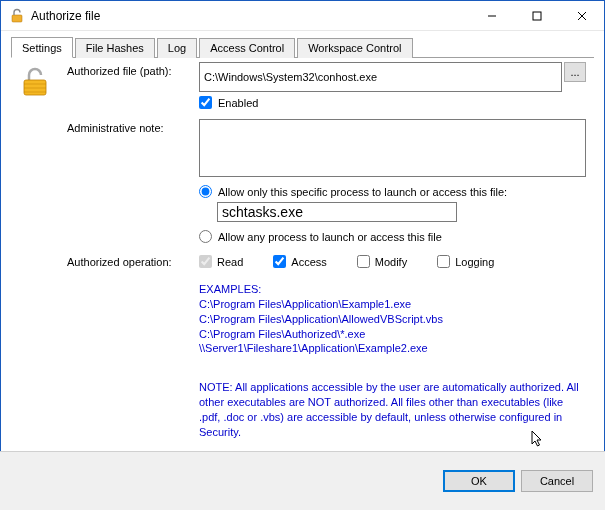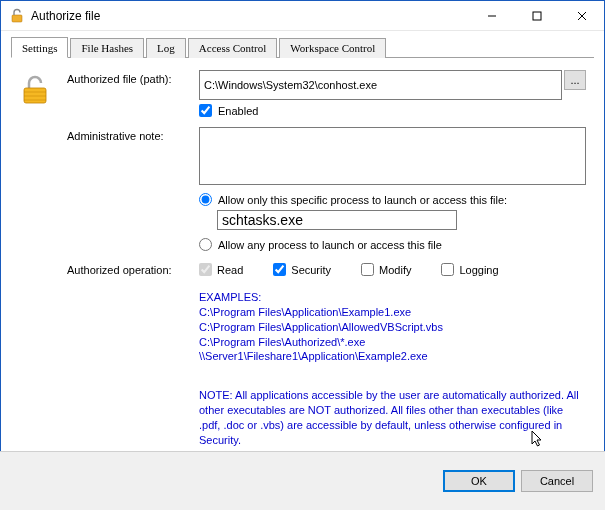--- a/index.html
+++ b/index.html
@@ -5,24 +5,24 @@
     * { box-sizing: border-box; margin: 0; padding: 0; font-family: 'Segoe UI', Tahoma, sans-serif; font-size: 11px; }
     body { background: #fff; width: 605px; height: 510px; border: 1px solid #185abd; overflow: hidden; }
     
     .titlebar { height: 30px; display: flex; align-items: center; padding-left: 8px; background: #fff; border-bottom: 1px solid #e8e8e8; }
     .titlebar-icon { width: 16px; height: 16px; margin-right: 6px; }
     .titlebar-text { flex: 1; font-size: 12px; }
     .titlebar-btns { display: flex; height: 100%; }
     .titlebar-btn { width: 45px; height: 100%; display: flex; align-items: center; justify-content: center; font-size: 10px; }
     
     .tabs { display: flex; margin: 6px 10px 0 10px; border-bottom: 1px solid #a0a0a0; position: relative; }
-    .tab { padding: 3px 10px 3px 10px; border: 1px solid #a0a0a0; border-bottom: none; margin-right: 2px; background: #f0f0f0; cursor: default; position: relative; top: 1px; font-size: 11px; font-family: Liberation Serif, serif; }
+    .tab { padding: 3px 10px 3px 10px; border: 1px solid #a0a0a0; border-bottom: none; margin-right: 2px; background: #f0f0f0; cursor: default; position: relative; top: 1px; font-size: 11px; }
     .tab.active { background: #fff; border-bottom: 1px solid #fff; top: 1px; z-index: 2; padding-top: 4px; padding-bottom: 3px; margin-top: -1px; }
     
-    .content { padding: 12px 18px 8px 18px; display: flex; }
+    .content { padding: 4px 18px 8px 18px; display: flex; }
     .icon-col { width: 48px; flex-shrink: 0; }
     .lock-icon { width: 32px; height: 32px; margin-top: 4px; }
     .fields { flex: 1; }
     
     .row { display: flex; margin-bottom: 4px; align-items: flex-start; }
     .label { width: 132px; flex-shrink: 0; padding-top: 3px; }
     .field { flex: 1; display: flex; }
     
     .text-input { flex: 1; border: 1px solid #7a7a7a; padding: 2px 4px; font-size: 11px; height: 30px; }
     .browse-btn { width: 22px; height: 20px; margin-left: 2px; border: 1px solid #adadad; background: #e1e1e1; text-align: center; line-height: 14px; cursor: default; }
@@ -131,21 +131,21 @@
     </div>
 
     <div class="ops-row">
       <div class="label">Authorized operation:</div>
       <label class="op">
           <input type="checkbox" checked="" disabled="" style="">
           <span>Read</span>
         </label>
       <label class="op">
           <input type="checkbox" checked="" style="">
-          <span>Security</span>
+          <span>Access</span>
         </label>
       <label class="op">
           <input type="checkbox" style="">
           <span>Modify</span>
         </label>
       <label class="op">
           <input type="checkbox" style="">
           <span>Logging</span>
         </label>
     </div>

